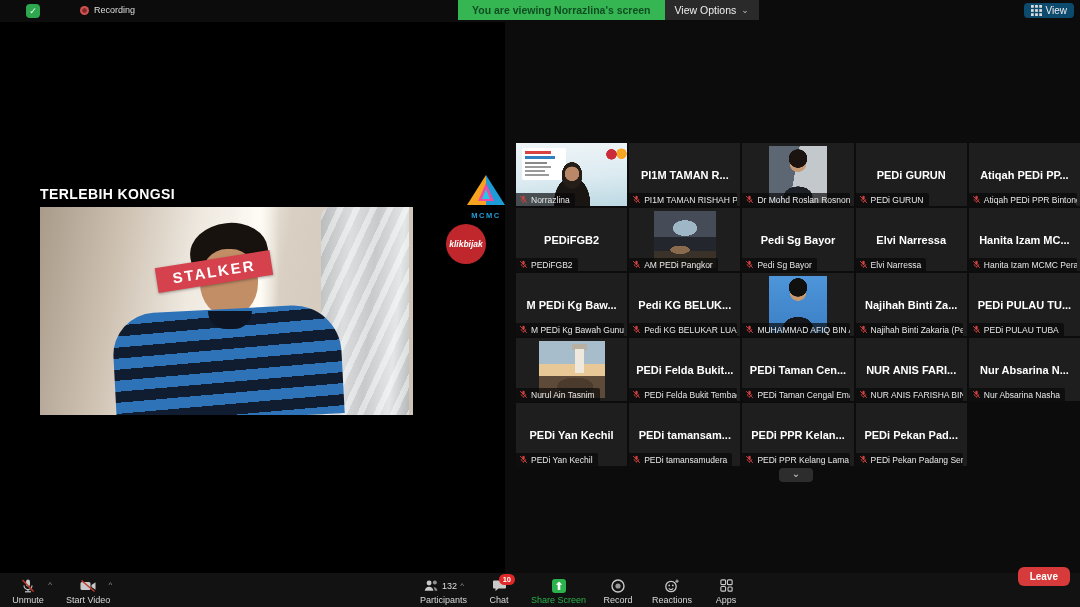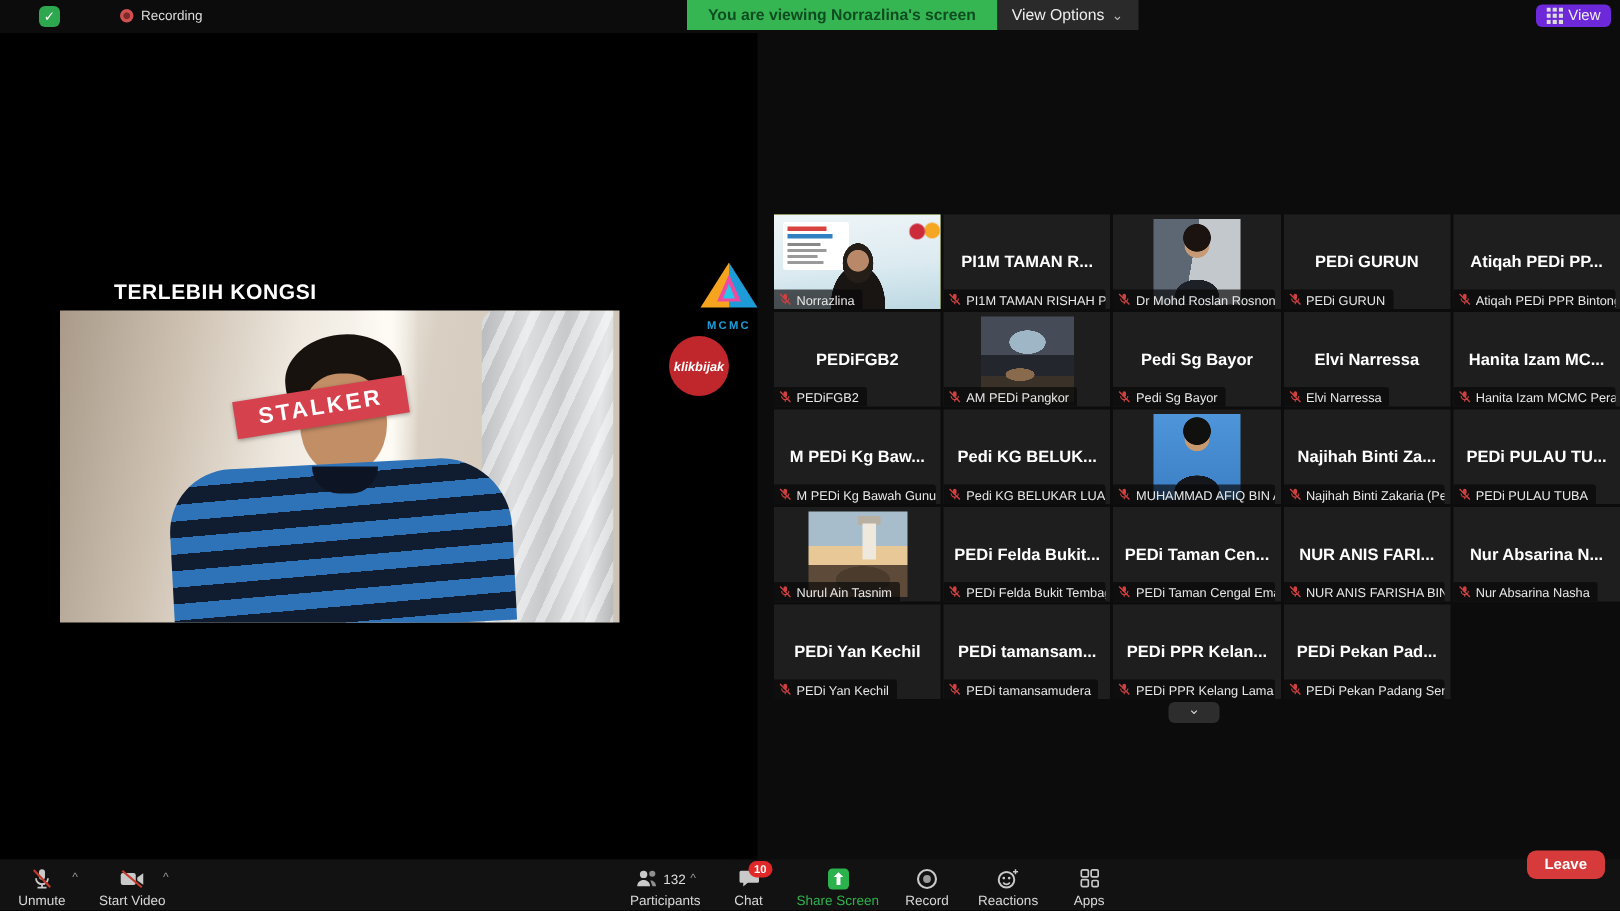--- a/index.html
+++ b/index.html
@@ -12,27 +12,27 @@
   .recording { position:absolute; left:80px; top:5px; display:flex; align-items:center; gap:5px;
                color:#ddd; font-size:9px; }
   .rec-dot { width:9px; height:9px; border-radius:50%;
              background:radial-gradient(circle, #7e2a2a 0 2px, #d05050 2.5px); }
   .banner-group { position:absolute; left:458px; top:0; display:flex; height:20px; }
   .green-banner { background:#35b653; color:#0f4d21; font-size:10.5px; font-weight:bold;
                   padding:0 14px; line-height:20px; white-space:nowrap; }
   .view-options { background:#2a2a2a; color:#eee; font-size:10.5px; padding:0 10px; line-height:20px;
                   display:flex; align-items:center; gap:5px; cursor:pointer; }
   .view-options .caret-glyph { font-size:9px; color:#bbb; }
-  .view-btn { position:absolute; right:6px; top:3px; background:#6d28d9; border-radius:4px; color:#eee;
+  .view-btn { position:absolute; right:6px; top:3px; background:#0c4a6e; border-radius:4px; color:#eee;
               font-size:10px; padding:2px 7px; display:flex; align-items:center; gap:4px; cursor:pointer; }
 
   
   .shared-screen { position:absolute; left:0; top:22px; width:505px; height:551px; background:#000; }
   .slide-title { position:absolute; left:40px; top:164px; color:#fff; font-weight:bold;
-                 font-size:14px; letter-spacing:.4px;margin-left:36px; }
+                 font-size:14px; letter-spacing:.4px; }
   .video-frame { position:absolute; left:40px; top:185px; width:373px; height:208px; overflow:hidden;
                  background:linear-gradient(100deg,#a99a89 0%,#cfc3b4 22%,#efe9e0 40%,#f7f3ec 50%,#d9d0c3 62%,#cdc4b6 100%); }
   .video-frame::before { content:''; position:absolute; left:52%; top:0; width:12%; height:100%;
                  background:linear-gradient(90deg, rgba(255,255,255,0), #fdfbf4 45% 60%, rgba(255,255,255,0)); }
   .wrapped-object { position:absolute; right:4px; top:0; width:88px; height:100%; border-radius:10px 0 0 0;
                  background:repeating-linear-gradient(115deg, rgba(255,255,255,.45) 0 6px, rgba(0,0,0,0) 6px 15px),
                             linear-gradient(95deg,#b9babc,#dcdedf 30%,#c7c9cb 55%,#e4e6e7 80%,#b5b7b9); }
   .stalker-man { position:absolute; left:70px; top:16px; width:236px; height:192px; }
   .sm-hair { position:absolute; left:80px; top:0; width:78px; height:58px; background:#17120e;
              border-radius:50% 50% 45% 45%; transform:rotate(-6deg); }

